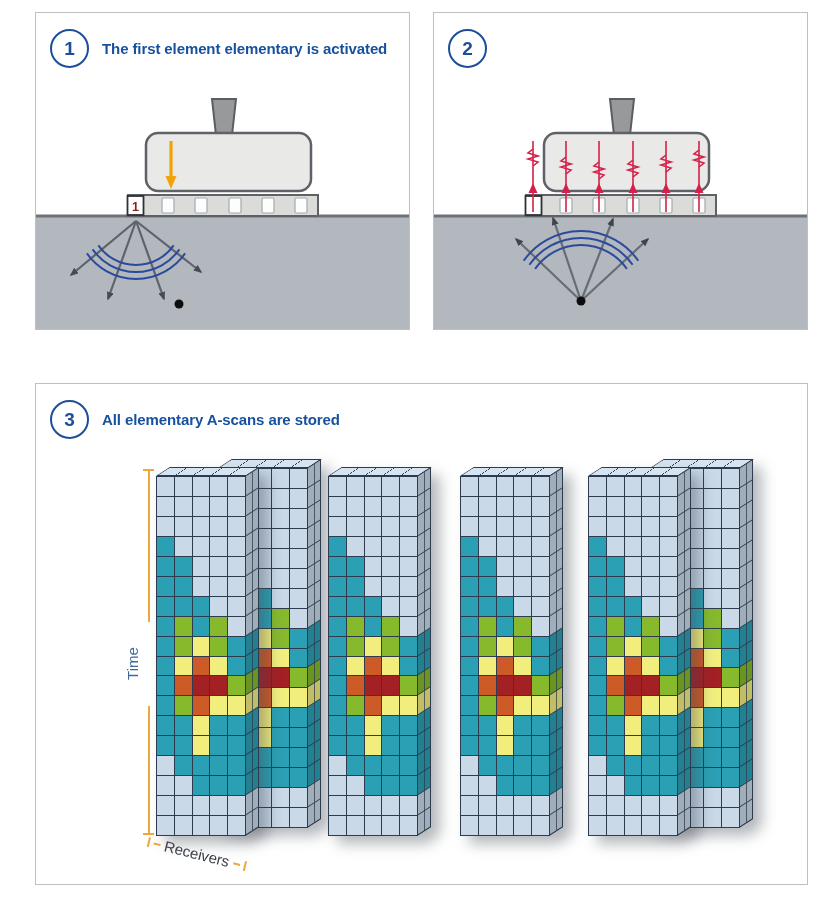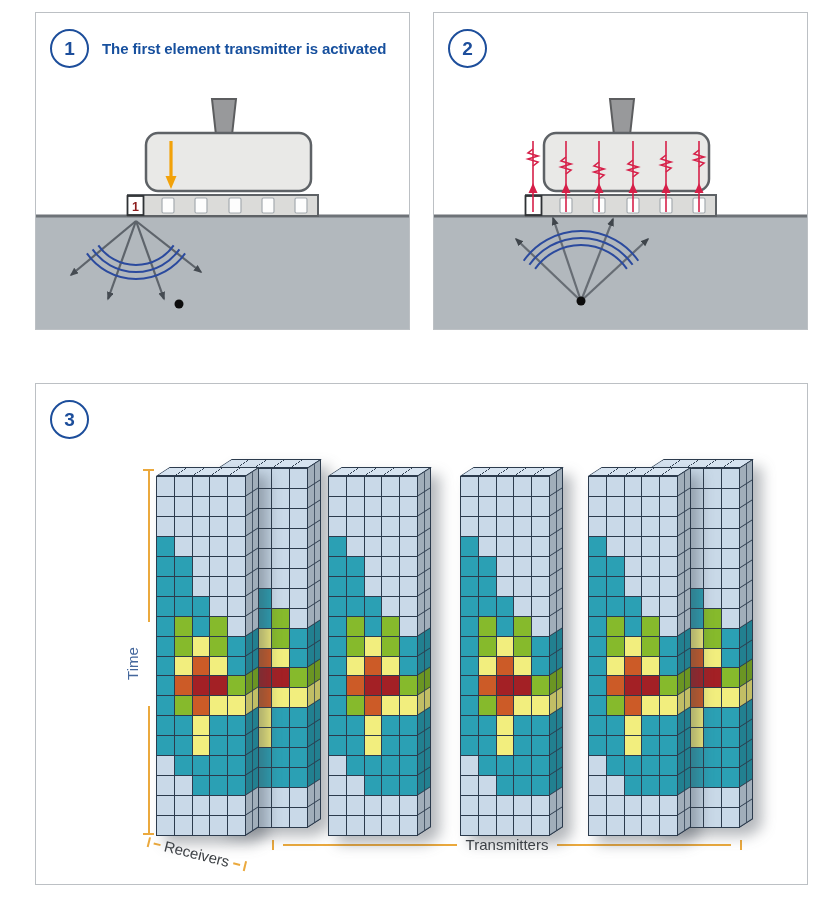--- a/index.html
+++ b/index.html
@@ -43,21 +43,21 @@
   .transmitters{left:236px;top:452px;width:470px;gap:9px;}
 </style>
 </head>
 <body>
 
 <div class="page">
 
   <div class="panel p1">
     <div class="head">
       <div class="step-circle">1</div>
-      <div class="head-title">The first element transmitter is activated</div>
+      <div class="head-title">The first element elementary is activated</div>
     </div>
     <svg width="373" height="316" viewBox="0 0 373 316">
       <defs>
         <marker id="ah" markerWidth="9" markerHeight="8" refX="7" refY="3.5" orient="auto" markerUnits="userSpaceOnUse">
           <path d="M0,0 L8.5,3.5 L0,7 Z" fill="#454b52"></path>
         </marker>
       </defs>
 
       <rect x="0" y="203" width="373" height="113" fill="#b2b8bd"></rect>
       <line x1="0" y1="203" x2="373" y2="203" stroke="#6e7378" stroke-width="3"></line>
@@ -163,20 +163,21 @@
             <polyline points="265,137 260,141 270,144 260,147 270,150 265,154"></polyline>
             <polygon points="265,170 260.5,180 269.5,180" fill="#d62049" stroke="none"></polygon>
           </g>
       </g>
     </svg>
   </div>
 
   <div class="panel p3">
     <div class="head">
       <div class="step-circle">3</div>
+      <div class="head-title">All elementary A-scans are stored</div>
     </div>
 
     <div class="time-seg" style="left:112px;top:86px;height:152px"></div>
     <div class="time-seg" style="left:112px;top:322px;height:128px"></div>
     <div class="time-tick" style="left:107px;top:85px"></div>
     <div class="time-tick" style="left:107px;top:449px"></div>
     <div class="time-label">Time</div>
 
     <div class="slab-group g1">
         <div class="slab back">
@@ -877,22 +878,15 @@
         </div>
       </div>
 
     <div class="axis-row receivers">
       <span class="cap"></span>
       <span class="aline" style="width:7px"></span>
       <span>Receivers</span>
       <span class="aline" style="width:7px"></span>
       <span class="cap"></span>
     </div>
-    <div class="axis-row transmitters">
-      <span class="cap"></span>
-      <span class="aline grow"></span>
-      <span>Transmitters</span>
-      <span class="aline grow"></span>
-      <span class="cap"></span>
-    </div>
   </div>
 
 </div>
 
 </body></html>

